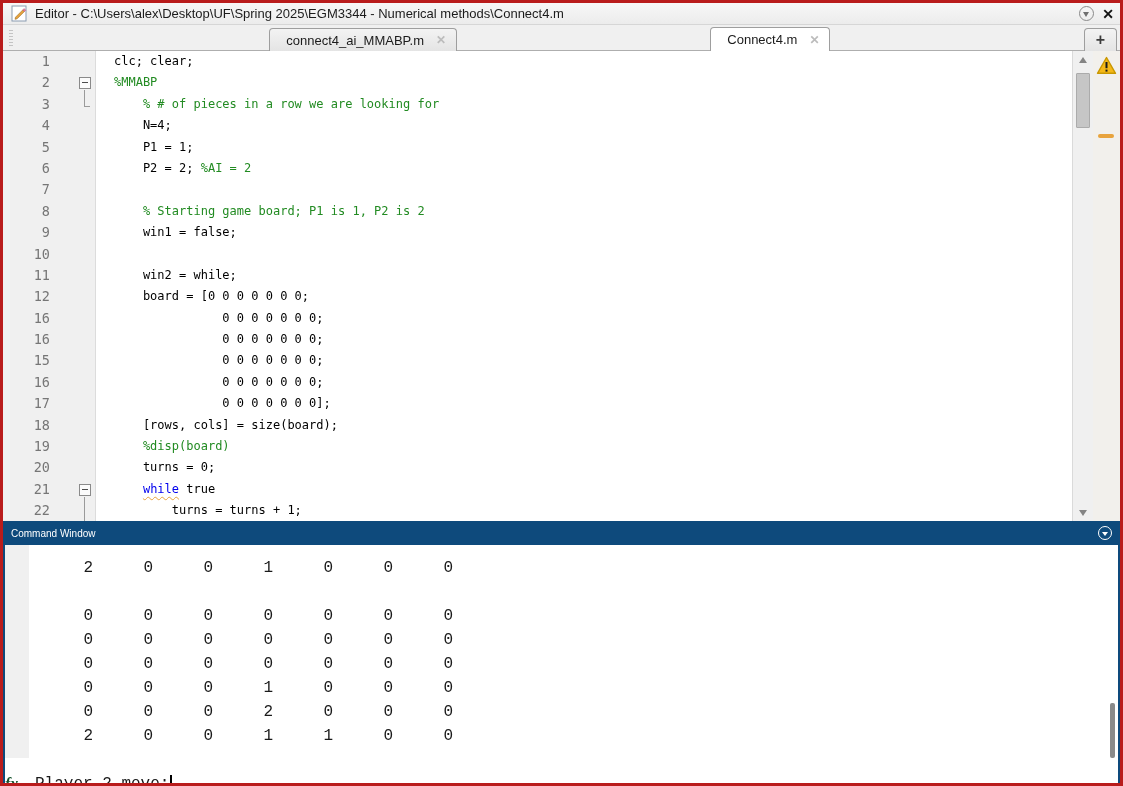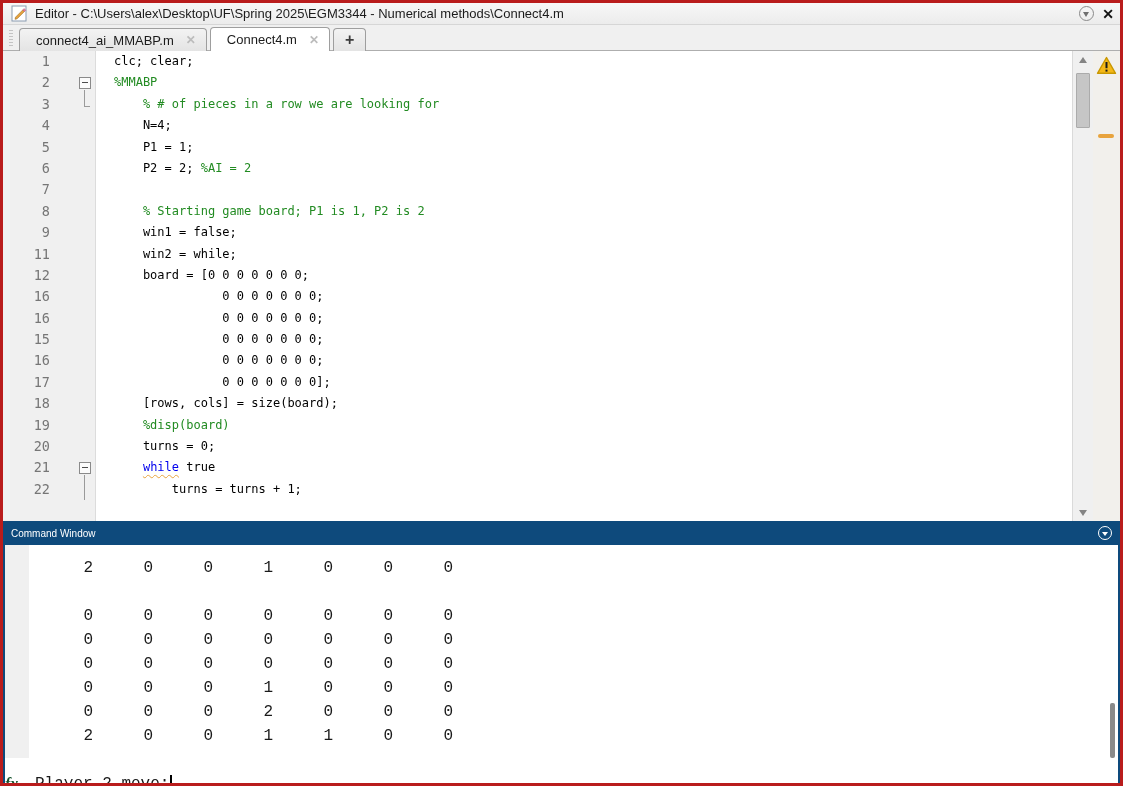--- a/index.html
+++ b/index.html
@@ -30,21 +30,21 @@
     display:flex;align-items:center;justify-content:center;
   }
   .circ-chevron .tri{
     width:0;height:0;border-left:3.5px solid transparent;border-right:3.5px solid transparent;
     border-top:5px solid #6f6f6f;margin-top:1px;
   }
   .close-x{font-size:14px;color:#111;line-height:1;margin-left:6px;font-weight:bold;}
   
   .tabbar{
     height:26px;background:var(--chrome-bg);display:flex;align-items:flex-end;
-    padding-left:2px;position:relative;
+    padding-left:2px;position:relative;justify-content:space-between;
   }
   .tabbar::after{content:"";position:absolute;left:0;right:0;bottom:0;height:1px;background:#aeaeae;}
   .tab-grip{
     width:7px;height:17px;margin:0 5px 4px 2px;
     background:repeating-linear-gradient(to bottom,#c4c4c4 0 1px,transparent 1px 3px);
     background-size:4px 100%;background-repeat:no-repeat;background-position:center;
   }
   .tab{
     height:23px;display:flex;align-items:center;padding:0 10px 0 16px;
     border:1px solid #9e9e9e;border-bottom:none;border-radius:4px 4px 0 0;
@@ -182,20 +182,21 @@
       <div id="editor-lines">
           <div class="ed-line"><span class="ed-num">1</span><span class="ed-fold"></span><span class="ed-code"><span class="tk-c">clc; clear;</span></span></div>
           <div class="ed-line"><span class="ed-num">2</span><span class="ed-fold"><span class="fstem half"></span><span class="fbox"></span></span><span class="ed-code"><span class="tk-m">%MMABP</span></span></div>
           <div class="ed-line"><span class="ed-num">3</span><span class="ed-fold"><span class="fstem top"></span><span class="fell"></span></span><span class="ed-code"><span class="tk-m">    % # of pieces in a row we are looking for</span></span></div>
           <div class="ed-line"><span class="ed-num">4</span><span class="ed-fold"></span><span class="ed-code"><span class="tk-c">    N=4;</span></span></div>
           <div class="ed-line"><span class="ed-num">5</span><span class="ed-fold"></span><span class="ed-code"><span class="tk-c">    P1 = 1;</span></span></div>
           <div class="ed-line"><span class="ed-num">6</span><span class="ed-fold"></span><span class="ed-code"><span class="tk-c">    P2 = 2; </span><span class="tk-m">%AI = 2</span></span></div>
           <div class="ed-line"><span class="ed-num">7</span><span class="ed-fold"></span><span class="ed-code"></span></div>
           <div class="ed-line"><span class="ed-num">8</span><span class="ed-fold"></span><span class="ed-code"><span class="tk-m">    % Starting game board; P1 is 1, P2 is 2</span></span></div>
           <div class="ed-line"><span class="ed-num">9</span><span class="ed-fold"></span><span class="ed-code"><span class="tk-c">    win1 = false;</span></span></div>
+          <div class="ed-line"><span class="ed-num">10</span><span class="ed-fold"></span><span class="ed-code"></span></div>
           <div class="ed-line"><span class="ed-num">11</span><span class="ed-fold"></span><span class="ed-code"><span class="tk-c">    win2 = while;</span></span></div>
           <div class="ed-line"><span class="ed-num">12</span><span class="ed-fold"></span><span class="ed-code"><span class="tk-c">    board = [0 0 0 0 0 0 0;</span></span></div>
           <div class="ed-line"><span class="ed-num">16</span><span class="ed-fold"></span><span class="ed-code"><span class="tk-c">               0 0 0 0 0 0 0;</span></span></div>
           <div class="ed-line"><span class="ed-num">16</span><span class="ed-fold"></span><span class="ed-code"><span class="tk-c">               0 0 0 0 0 0 0;</span></span></div>
           <div class="ed-line"><span class="ed-num">15</span><span class="ed-fold"></span><span class="ed-code"><span class="tk-c">               0 0 0 0 0 0 0;</span></span></div>
           <div class="ed-line"><span class="ed-num">16</span><span class="ed-fold"></span><span class="ed-code"><span class="tk-c">               0 0 0 0 0 0 0;</span></span></div>
           <div class="ed-line"><span class="ed-num">17</span><span class="ed-fold"></span><span class="ed-code"><span class="tk-c">               0 0 0 0 0 0 0];</span></span></div>
           <div class="ed-line"><span class="ed-num">18</span><span class="ed-fold"></span><span class="ed-code"><span class="tk-c">    [rows, cols] = size(board);</span></span></div>
           <div class="ed-line"><span class="ed-num">19</span><span class="ed-fold"></span><span class="ed-code"><span class="tk-m">    %disp(board)</span></span></div>
           <div class="ed-line"><span class="ed-num">20</span><span class="ed-fold"></span><span class="ed-code"><span class="tk-c">    turns = 0;</span></span></div>

